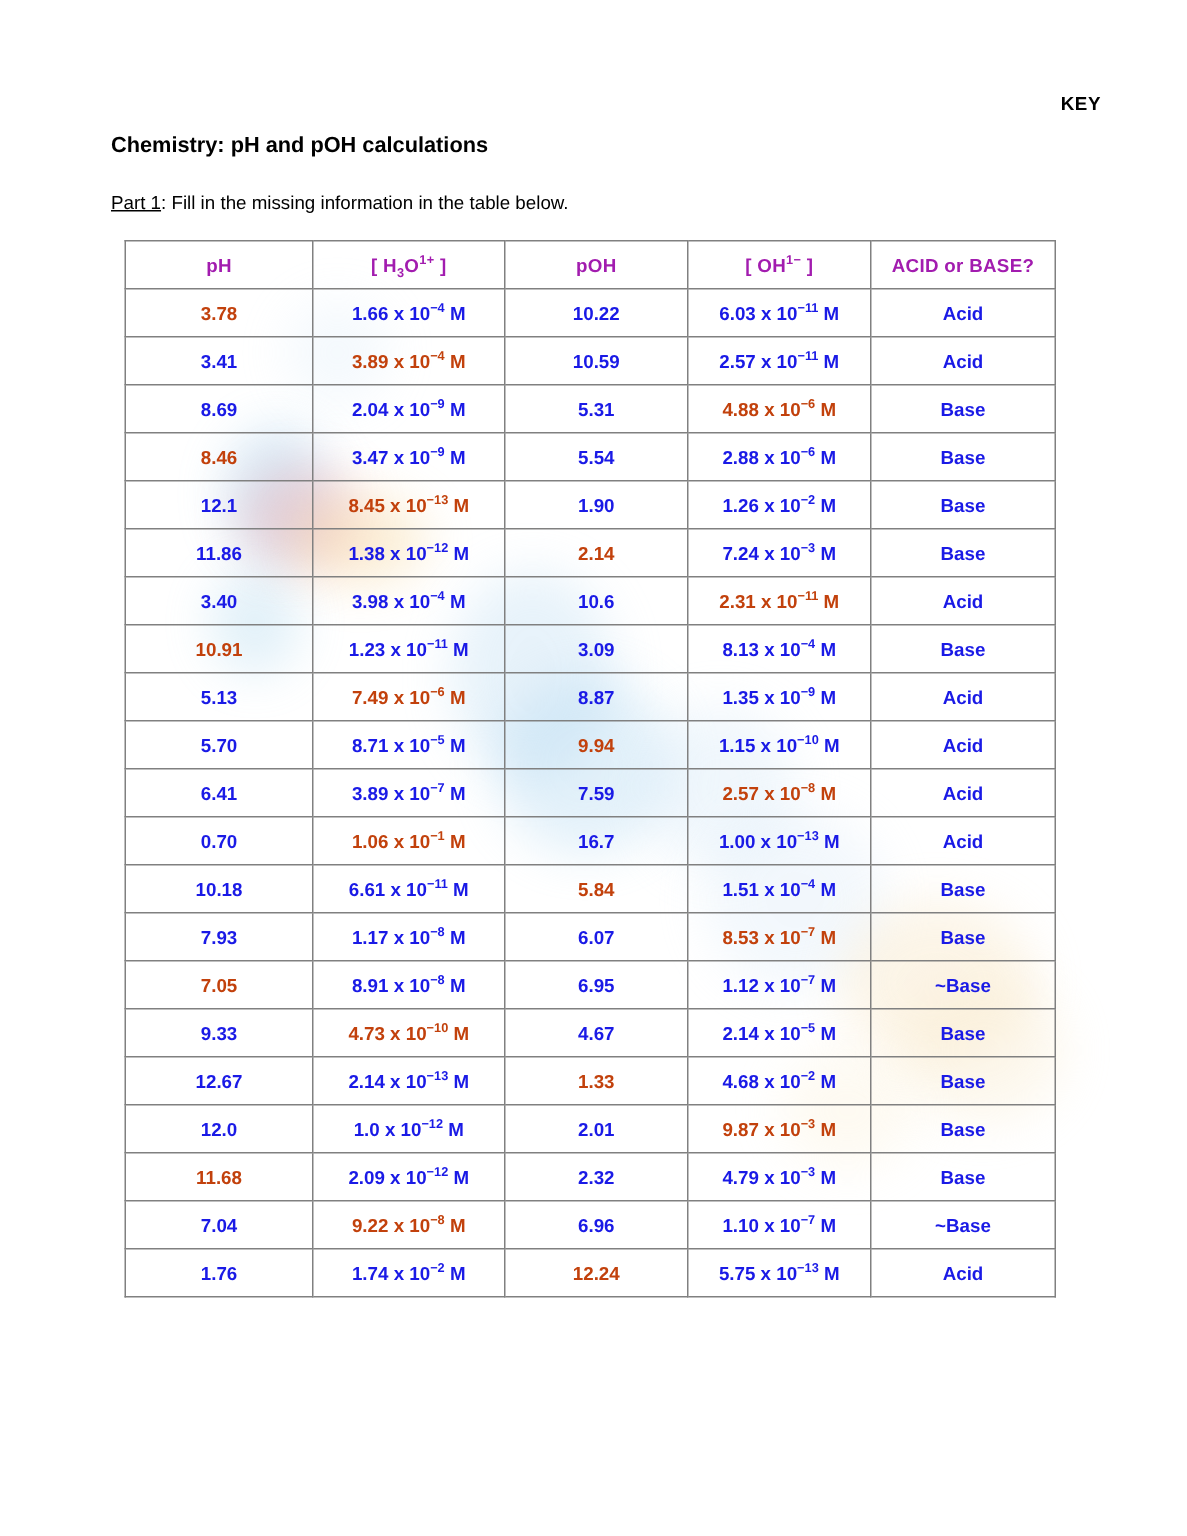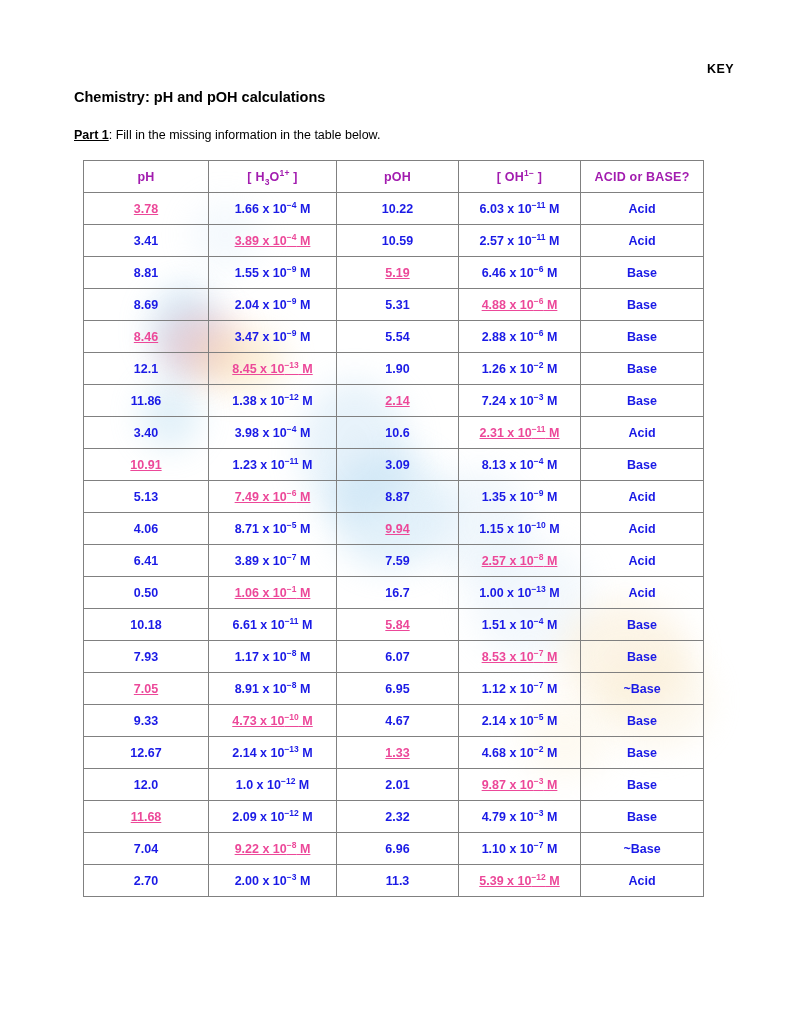--- a/index.html
+++ b/index.html
@@ -56,21 +56,21 @@
     font-weight: bold;
   }
 
   .instructions {
     position: absolute;
     left: 74px;
     top: 128px;
     font-size: 12.5px;
   }
   .instructions .part-label {
-    font-weight: bold;
+    font-weight: normal;
     text-decoration: underline;
   }
 
   table.ph-table {
     position: absolute;
     left: 83px;
     top: 160px;
     width: 620px;
     border-collapse: collapse;
     table-layout: fixed;
@@ -90,21 +90,21 @@
     vertical-align: middle;
     font-size: 12.5px;
     font-weight: bold;
     padding: 0 4px;
     background: transparent;
   }
   table.ph-table th {
     color: #a21caf;
     letter-spacing: .2px;
   }
-  td.given { color: #ec4899; text-decoration: underline; }
+  td.given { color: #c2410c; }
   td.answer { color: #1a1ae6; }
 
   sup { font-size: 8.5px; vertical-align: super; line-height: 0; }
   sub { font-size: 8.5px; vertical-align: sub; line-height: 0; }
 </style>
 </head>
 <body>
 
 <div class="watermark wm1"></div>
 <div class="watermark wm2"></div>
@@ -155,27 +155,20 @@
           <td class="answer">Acid</td>
         </tr>
         <tr>
           <td class="answer">3.41</td>
           <td class="given">3.89 x 10<sup>−4</sup> M</td>
           <td class="answer">10.59</td>
           <td class="answer">2.57 x 10<sup>−11</sup> M</td>
           <td class="answer">Acid</td>
         </tr>
         <tr>
-          <td class="answer">8.81</td>
-          <td class="answer">1.55 x 10<sup>−9</sup> M</td>
-          <td class="given">5.19</td>
-          <td class="answer">6.46 x 10<sup>−6</sup> M</td>
-          <td class="answer">Base</td>
-        </tr>
-        <tr>
           <td class="answer">8.69</td>
           <td class="answer">2.04 x 10<sup>−9</sup> M</td>
           <td class="answer">5.31</td>
           <td class="given">4.88 x 10<sup>−6</sup> M</td>
           <td class="answer">Base</td>
         </tr>
         <tr>
           <td class="given">8.46</td>
           <td class="answer">3.47 x 10<sup>−9</sup> M</td>
           <td class="answer">5.54</td>
@@ -211,35 +204,35 @@
           <td class="answer">Base</td>
         </tr>
         <tr>
           <td class="answer">5.13</td>
           <td class="given">7.49 x 10<sup>−6</sup> M</td>
           <td class="answer">8.87</td>
           <td class="answer">1.35 x 10<sup>−9</sup> M</td>
           <td class="answer">Acid</td>
         </tr>
         <tr>
-          <td class="answer">4.06</td>
+          <td class="answer">5.70</td>
           <td class="answer">8.71 x 10<sup>−5</sup> M</td>
           <td class="given">9.94</td>
           <td class="answer">1.15 x 10<sup>−10</sup> M</td>
           <td class="answer">Acid</td>
         </tr>
         <tr>
           <td class="answer">6.41</td>
           <td class="answer">3.89 x 10<sup>−7</sup> M</td>
           <td class="answer">7.59</td>
           <td class="given">2.57 x 10<sup>−8</sup> M</td>
           <td class="answer">Acid</td>
         </tr>
         <tr>
-          <td class="answer">0.50</td>
+          <td class="answer">0.70</td>
           <td class="given">1.06 x 10<sup>−1</sup> M</td>
           <td class="answer">16.7</td>
           <td class="answer">1.00 x 10<sup>−13</sup> M</td>
           <td class="answer">Acid</td>
         </tr>
         <tr>
           <td class="answer">10.18</td>
           <td class="answer">6.61 x 10<sup>−11</sup> M</td>
           <td class="given">5.84</td>
           <td class="answer">1.51 x 10<sup>−4</sup> M</td>
@@ -288,22 +281,22 @@
           <td class="answer">Base</td>
         </tr>
         <tr>
           <td class="answer">7.04</td>
           <td class="given">9.22 x 10<sup>−8</sup> M</td>
           <td class="answer">6.96</td>
           <td class="answer">1.10 x 10<sup>−7</sup> M</td>
           <td class="answer">~Base</td>
         </tr>
         <tr>
-          <td class="answer">2.70</td>
-          <td class="answer">2.00 x 10<sup>−3</sup> M</td>
-          <td class="answer">11.3</td>
-          <td class="given">5.39 x 10<sup>−12</sup> M</td>
+          <td class="answer">1.76</td>
+          <td class="answer">1.74 x 10<sup>−2</sup> M</td>
+          <td class="given">12.24</td>
+          <td class="answer">5.75 x 10<sup>−13</sup> M</td>
           <td class="answer">Acid</td>
         </tr>
       </tbody>
   </table>
 
 </div>
 
 </body></html>

